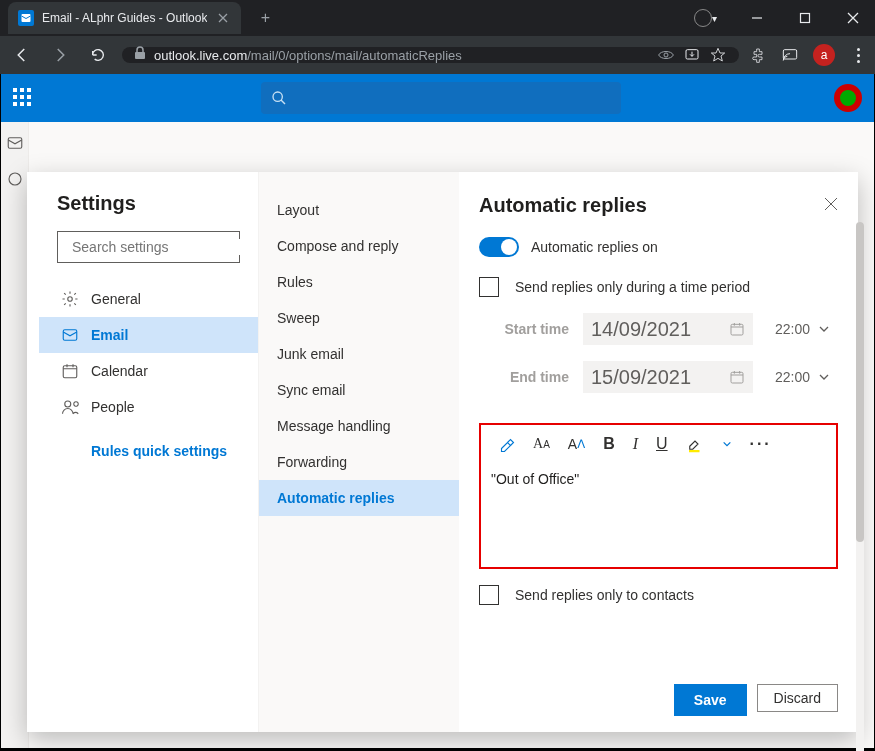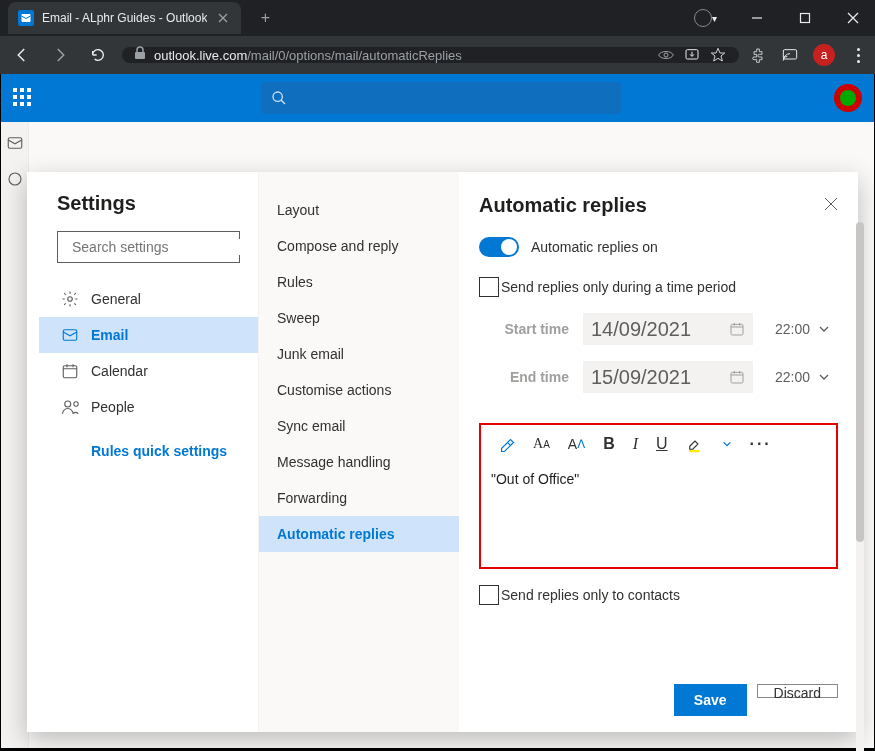--- a/index.html
+++ b/index.html
@@ -66,37 +66,37 @@
 .panel-title { font-size: 20px; font-weight: 700; color:#201f1e; }
 .close-x { color: #605e5c; cursor: pointer; font-size: 16px; }
 .scrollbar-track { position:absolute; right:-6px; top:50px; width:8px; height:540px; background:#f3f2f1; border-radius:4px;}
 .scrollbar-thumb { position:absolute; right:-6px; top:50px; width:8px; height:320px; background:#c8c6c4; border-radius:4px;}
 
 .toggle-row { display: flex; align-items: center; gap: 12px; margin-top: 20px; }
 .toggle { width: 40px; height: 20px; background: #0078d4; border-radius: 10px; position: relative; }
 .toggle .knob { position: absolute; right: 2px; top: 2px; width: 16px; height: 16px; background: #fff; border-radius: 50%; }
 .toggle-label { font-size: 14px; color: #323130; }
 
-.check-row { display: flex; align-items: center; gap: 2px; margin-top: 20px; }
+.check-row { display: flex; align-items: center; gap: 16px; margin-top: 20px; }
 .checkbox { width: 20px; height: 20px; border: 1px solid #323130; }
 .check-label { font-size: 14px; color: #323130; }
 
 .time-row { display: flex; align-items: center; gap: 10px; margin-top: 16px; padding-left: 20px;}
 .time-label { width: 70px; font-size: 14px; color: #a19f9d; font-weight:600; text-align:right; margin-right:4px;}
 .date-input { width: 170px; height: 32px; background: #f3f2f1; display: flex; align-items: center; padding: 0 8px; justify-content: space-between; font-size:20px; color:#605e5c;}
 .time-select { display:flex; align-items:center; gap:8px; color:#605e5c; font-size:14px; padding-left:12px;}
 
 .editor-highlight { border: 2px solid #e60000; margin-top: 30px; }
 .editor-toolbar { display: flex; align-items: center; gap: 18px; padding: 10px 16px; }
 .et-btn { color: #323130; cursor: pointer; display:flex; align-items:center; }
 .editor-body { padding: 8px 10px 80px 10px; font-size: 14px; color: #201f1e; }
 
 .footer { display: flex; justify-content: flex-end; gap: 10px; padding-top: 14px; border-top:none;}
 .btn-primary { background: #0078d4; color: #fff; border: none; height: 32px; padding: 0 20px; font-size: 14px; font-weight:600; cursor: pointer; }
-.btn-secondary { background: #fff; border: 1px solid #8a8886; height: 14px; padding: 0 16px; font-size: 14px; cursor: pointer; color:#323130;}
+.btn-secondary { background: #fff; border: 1px solid #8a8886; height: 28px; padding: 0 16px; font-size: 14px; cursor: pointer; color:#323130;}
 
 </style>
 </head>
 <body>
 
 <div class="browser-chrome">
   <div class="titlebar">
     <div class="tab">
       <div class="tab-favicon">
         <svg viewBox="0 0 24 24" fill="#fff">
@@ -270,21 +270,20 @@
       </div>
       <div class="quick-link">Rules quick settings</div>
     </div>
 
     <div class="col2">
       <div class="sub-item">Layout</div>
       <div class="sub-item">Compose and reply</div>
       <div class="sub-item">Rules</div>
       <div class="sub-item">Sweep</div>
       <div class="sub-item">Junk email</div>
-      <div class="sub-item">Customise actions</div>
       <div class="sub-item">Sync email</div>
       <div class="sub-item">Message handling</div>
       <div class="sub-item">Forwarding</div>
       <div class="sub-item active">Automatic replies</div>
     </div>
 
     <div class="col3">
       <div class="scrollbar-track"></div>
       <div class="scrollbar-thumb"></div>
       <div class="panel-header">

